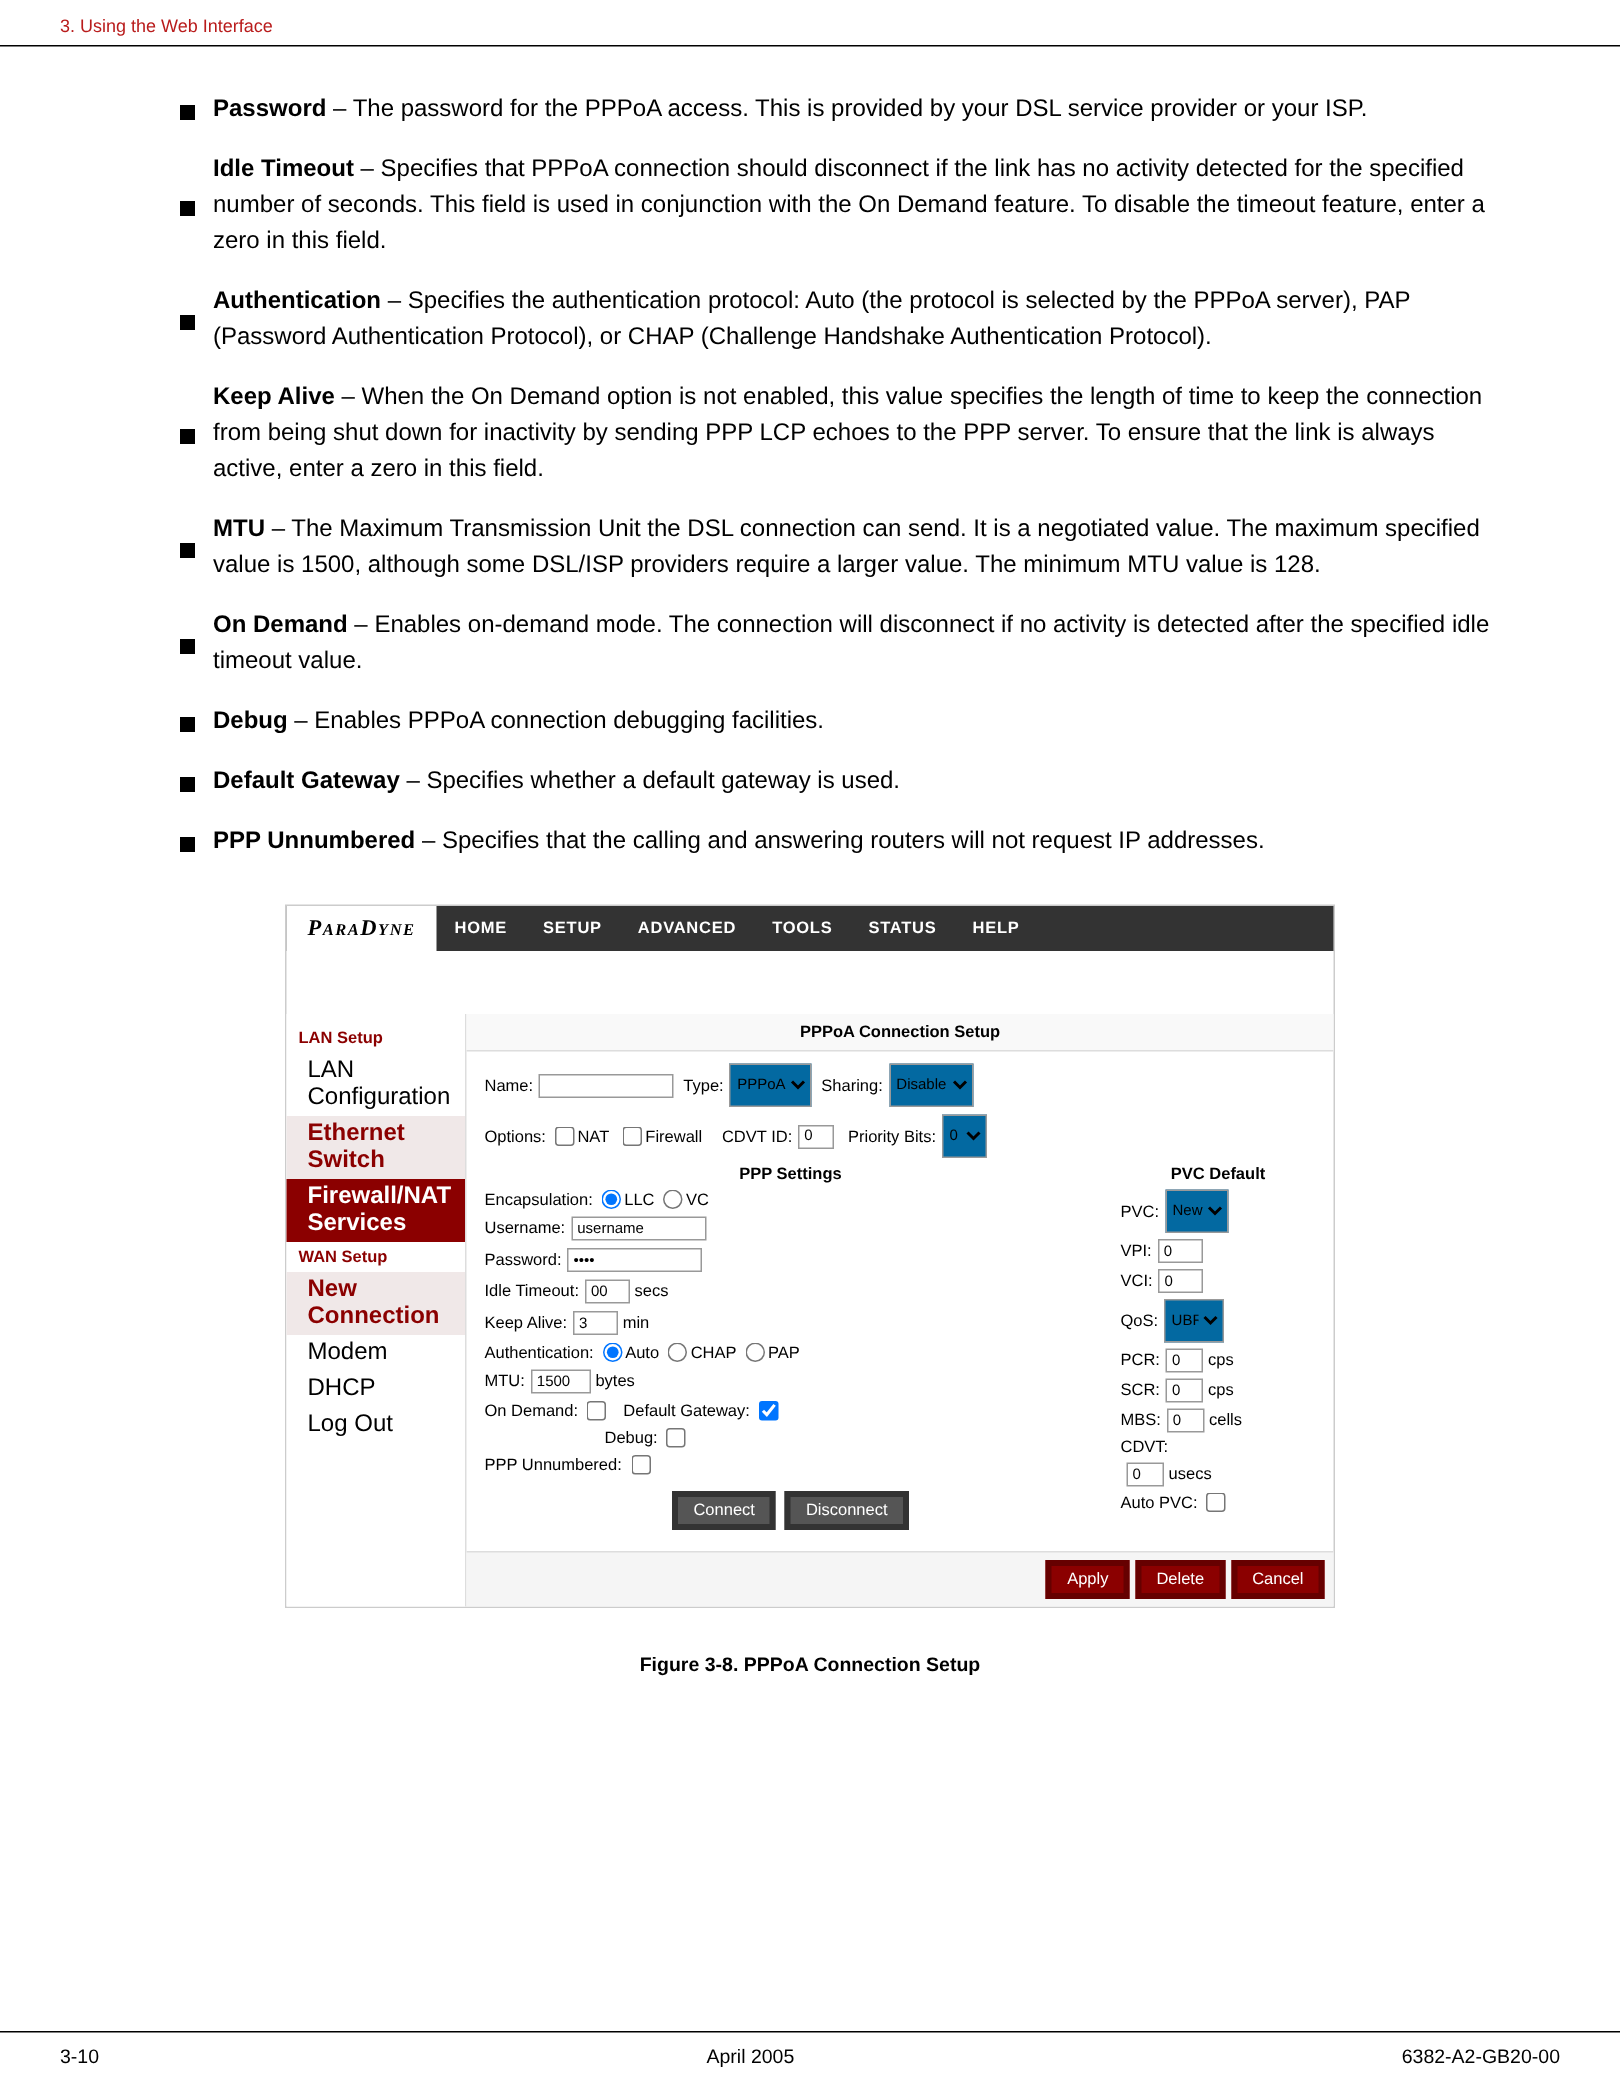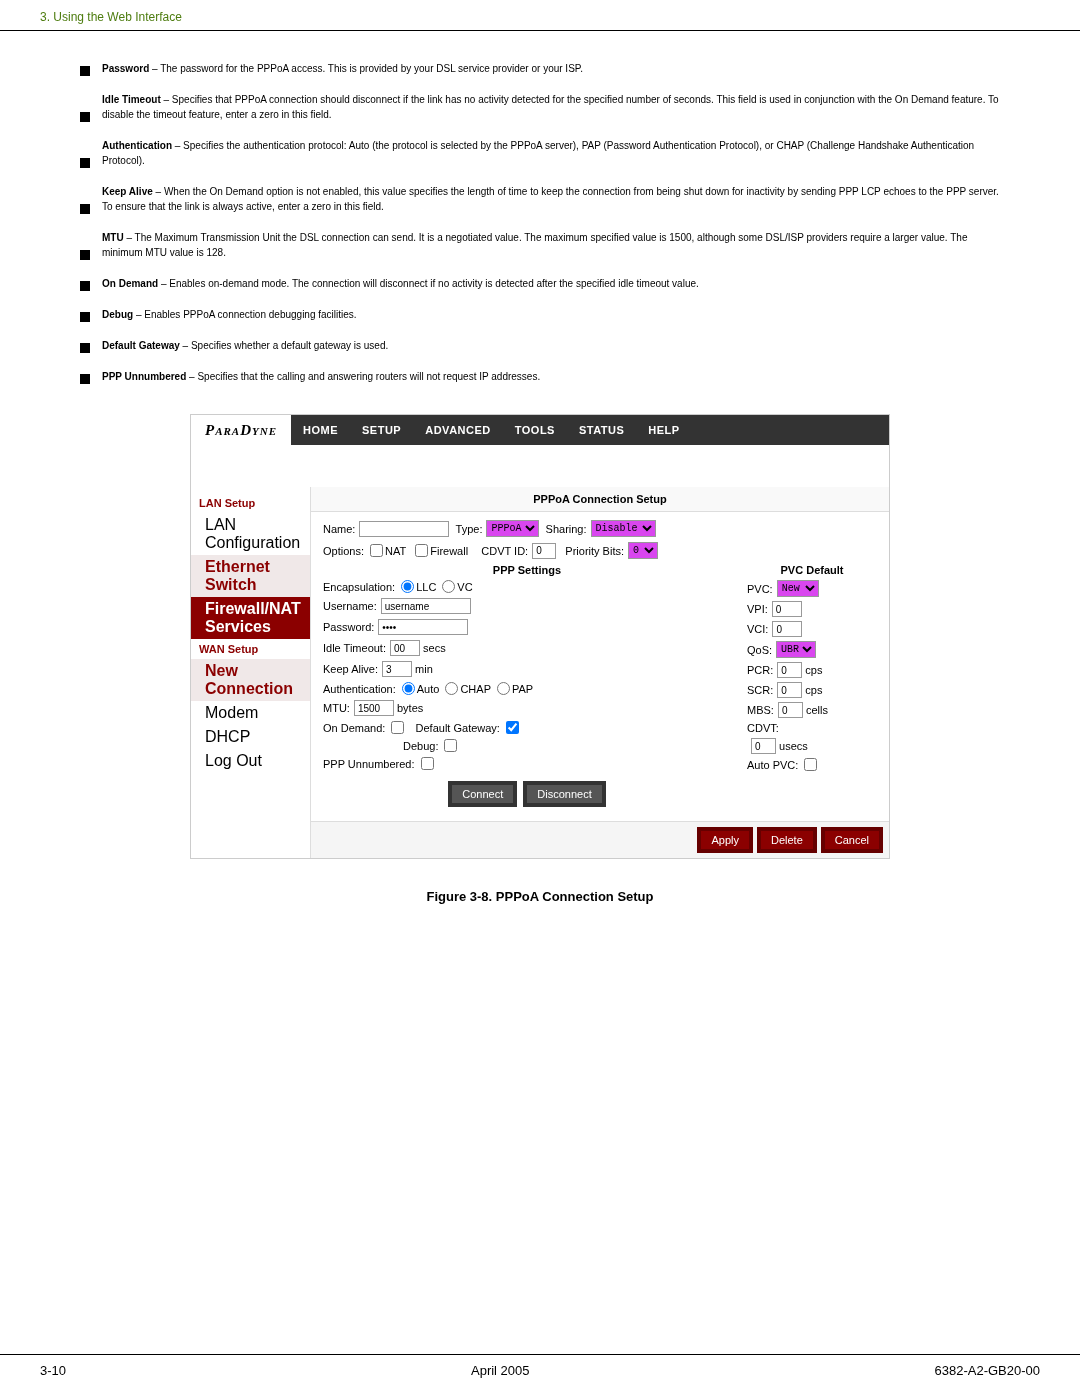--- a/index.html
+++ b/index.html
@@ -10,38 +10,39 @@
       color: #000;
       width: 1080px;
       min-height: 1398px;
       position: relative;
     }
 
     .page-header {
       padding: 10px 40px 6px 40px;
       border-bottom: 1px solid #000;
       font-size: 12px;
-      color: #4d7c0f;
+      color: #b91c1c;
     }
 
     .page-content {
       padding: 30px 80px 30px 80px;
     }
 
     .bullet-list {
       list-style: none;
       padding: 0;
     }
 
     .bullet-list li {
       display: flex;
-      align-items: flex-end;
+      align-items: center;
       margin-bottom: 16px;
       line-height: 1.5;
-      font-size: 10px;
+      font-size: 16px;
+      margin-left: 40px;
     }
 
     .bullet-square {
       width: 10px;
       height: 10px;
       min-width: 10px;
       background: #000;
       margin-right: 12px;
       margin-top: 4px;
     }
@@ -164,24 +165,23 @@
 
     .form-input {
       border: 1px solid #999;
       height: 16px;
       font-size: 10px;
       padding: 1px 3px;
     }
 
     .form-select {
       border: 1px solid #999;
-      height: 17px;
+      height: 29px;
       font-size: 10px;
-      background: #d946ef;
-      font-family: Liberation Mono, monospace;
+      background: #0369a1;
     }
 
     .form-checkbox {
       margin: 0 2px;
     }
 
     .form-radio {
       margin: 0 2px;
     }
 

